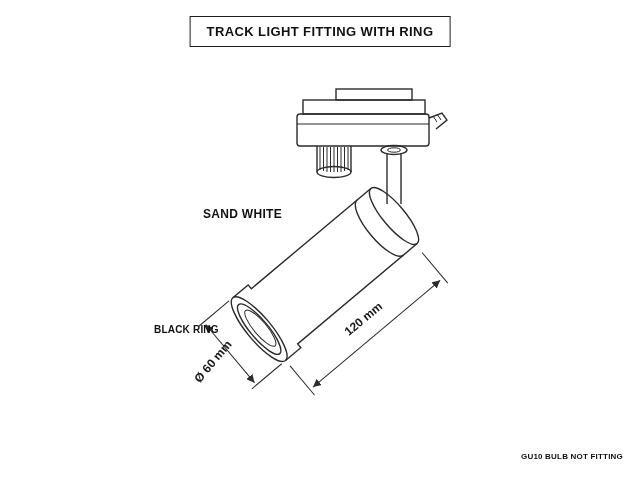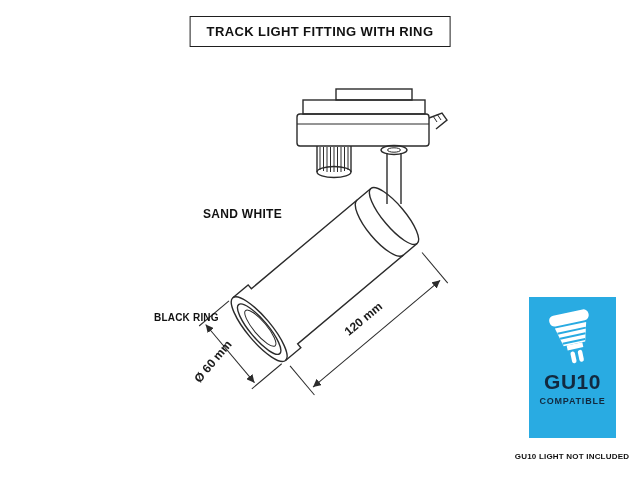--- a/index.html
+++ b/index.html
@@ -8,21 +8,21 @@
 
   .title-box{
     position:absolute; top:16px; left:50%; transform:translateX(-50%);
     border:1.6px solid #1f1f1f; padding:7px 16px;
     font-size:13px; font-weight:bold; letter-spacing:.4px; color:#111;
     white-space:nowrap;
   }
 
   .callout{position:absolute; font-weight:bold; color:#111; white-space:nowrap;}
   .callout.finish{left:203px; top:207px; font-size:12px; letter-spacing:.3px;}
-  .callout.ring{left:154px; top:312px; font-size:10px; letter-spacing:.2px;}
+  .callout.ring{left:154px; top:324px; font-size:10px; letter-spacing:.2px;}
 
   #drawing{position:absolute; left:0; top:0;}
   #drawing path, #drawing line, #drawing rect, #drawing ellipse{
     stroke:var(--ink,#2b2b2b); fill:none; stroke-width:1.4;
   }
   #drawing .thin{stroke-width:1;}
   #drawing marker path{fill:var(--ink,#2b2b2b); stroke:none;}
   #drawing text{
     font-family:"Liberation Sans", sans-serif; font-weight:bold;
     font-size:12px; fill:#1a1a1a; stroke:none;
@@ -117,32 +117,16 @@
       </g>
     </g>
 
     <text x="366" y="322" text-anchor="middle" transform="rotate(-40 366 322)">120 mm</text>
     <text x="216" y="364" text-anchor="middle" transform="rotate(-50 216 364)">Ø 60 mm</text>
   </svg>
 
   <div class="callout finish">SAND WHITE</div>
   <div class="callout ring">BLACK RING</div>
 
-  <div class="badge">
-    <svg class="icon" width="54" height="58" viewBox="0 0 54 58">
-      <g transform="rotate(-12 27 28)">
-        <rect x="7" y="3" width="40" height="11" rx="5" fill="#ffffff"></rect>
-        <path d="M11,16 L43,16 L38,35 L16,35 Z" fill="#ffffff"></path>
-        <line x1="12.5" y1="21.5" x2="41.5" y2="21.5" stroke="var(--accent,#29ABE2)" stroke-width="2"></line>
-        <line x1="14" y1="27" x2="40" y2="27" stroke="var(--accent,#29ABE2)" stroke-width="2"></line>
-        <line x1="15.5" y1="32.5" x2="38.5" y2="32.5" stroke="var(--accent,#29ABE2)" stroke-width="2"></line>
-        <rect x="19" y="35" width="16" height="5" fill="#ffffff"></rect>
-        <rect x="21" y="42" width="4.5" height="12" rx="2.2" fill="#ffffff"></rect>
-        <rect x="28.5" y="42" width="4.5" height="12" rx="2.2" fill="#ffffff"></rect>
-      </g>
-    </svg>
-    <div class="big">GU10</div>
-    <div class="small">COMPATIBLE</div>
-  </div>
 
-  <div class="footnote">GU10 LIGHT NOT INCLUDED</div>
+  <div class="footnote">GU10 BULB NOT FITTING</div>
 
 </div>
 
 </body></html>

